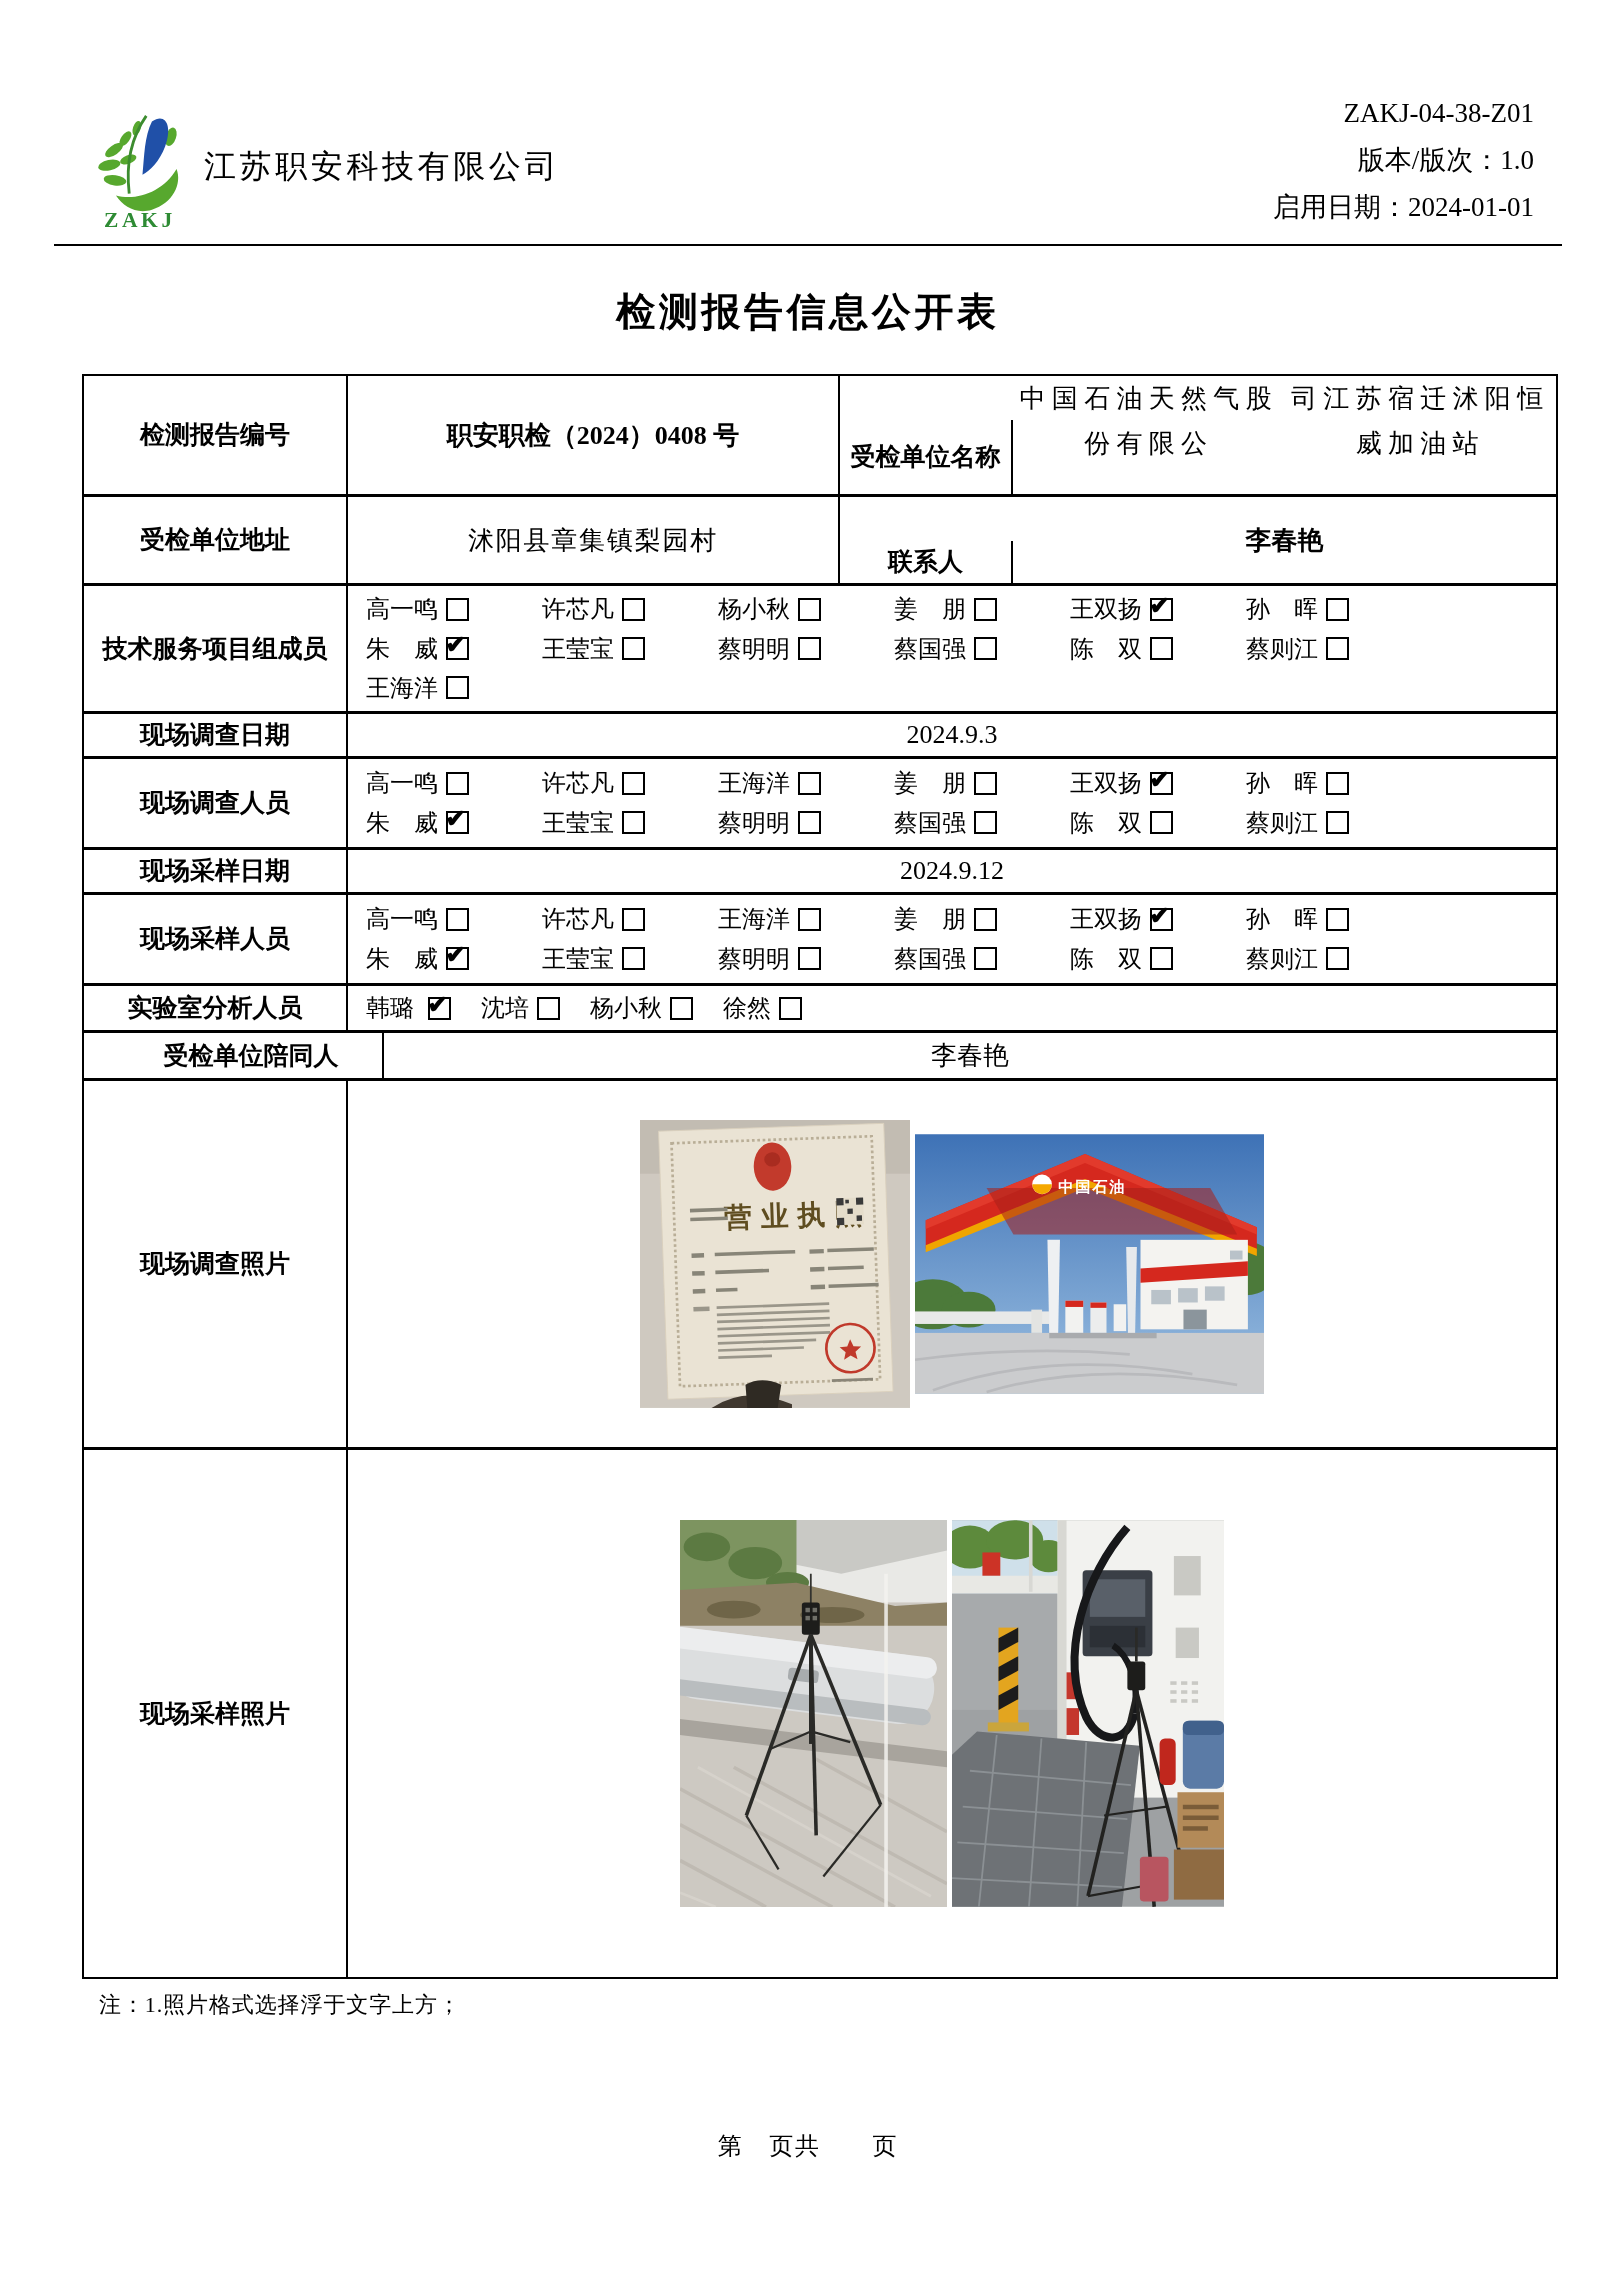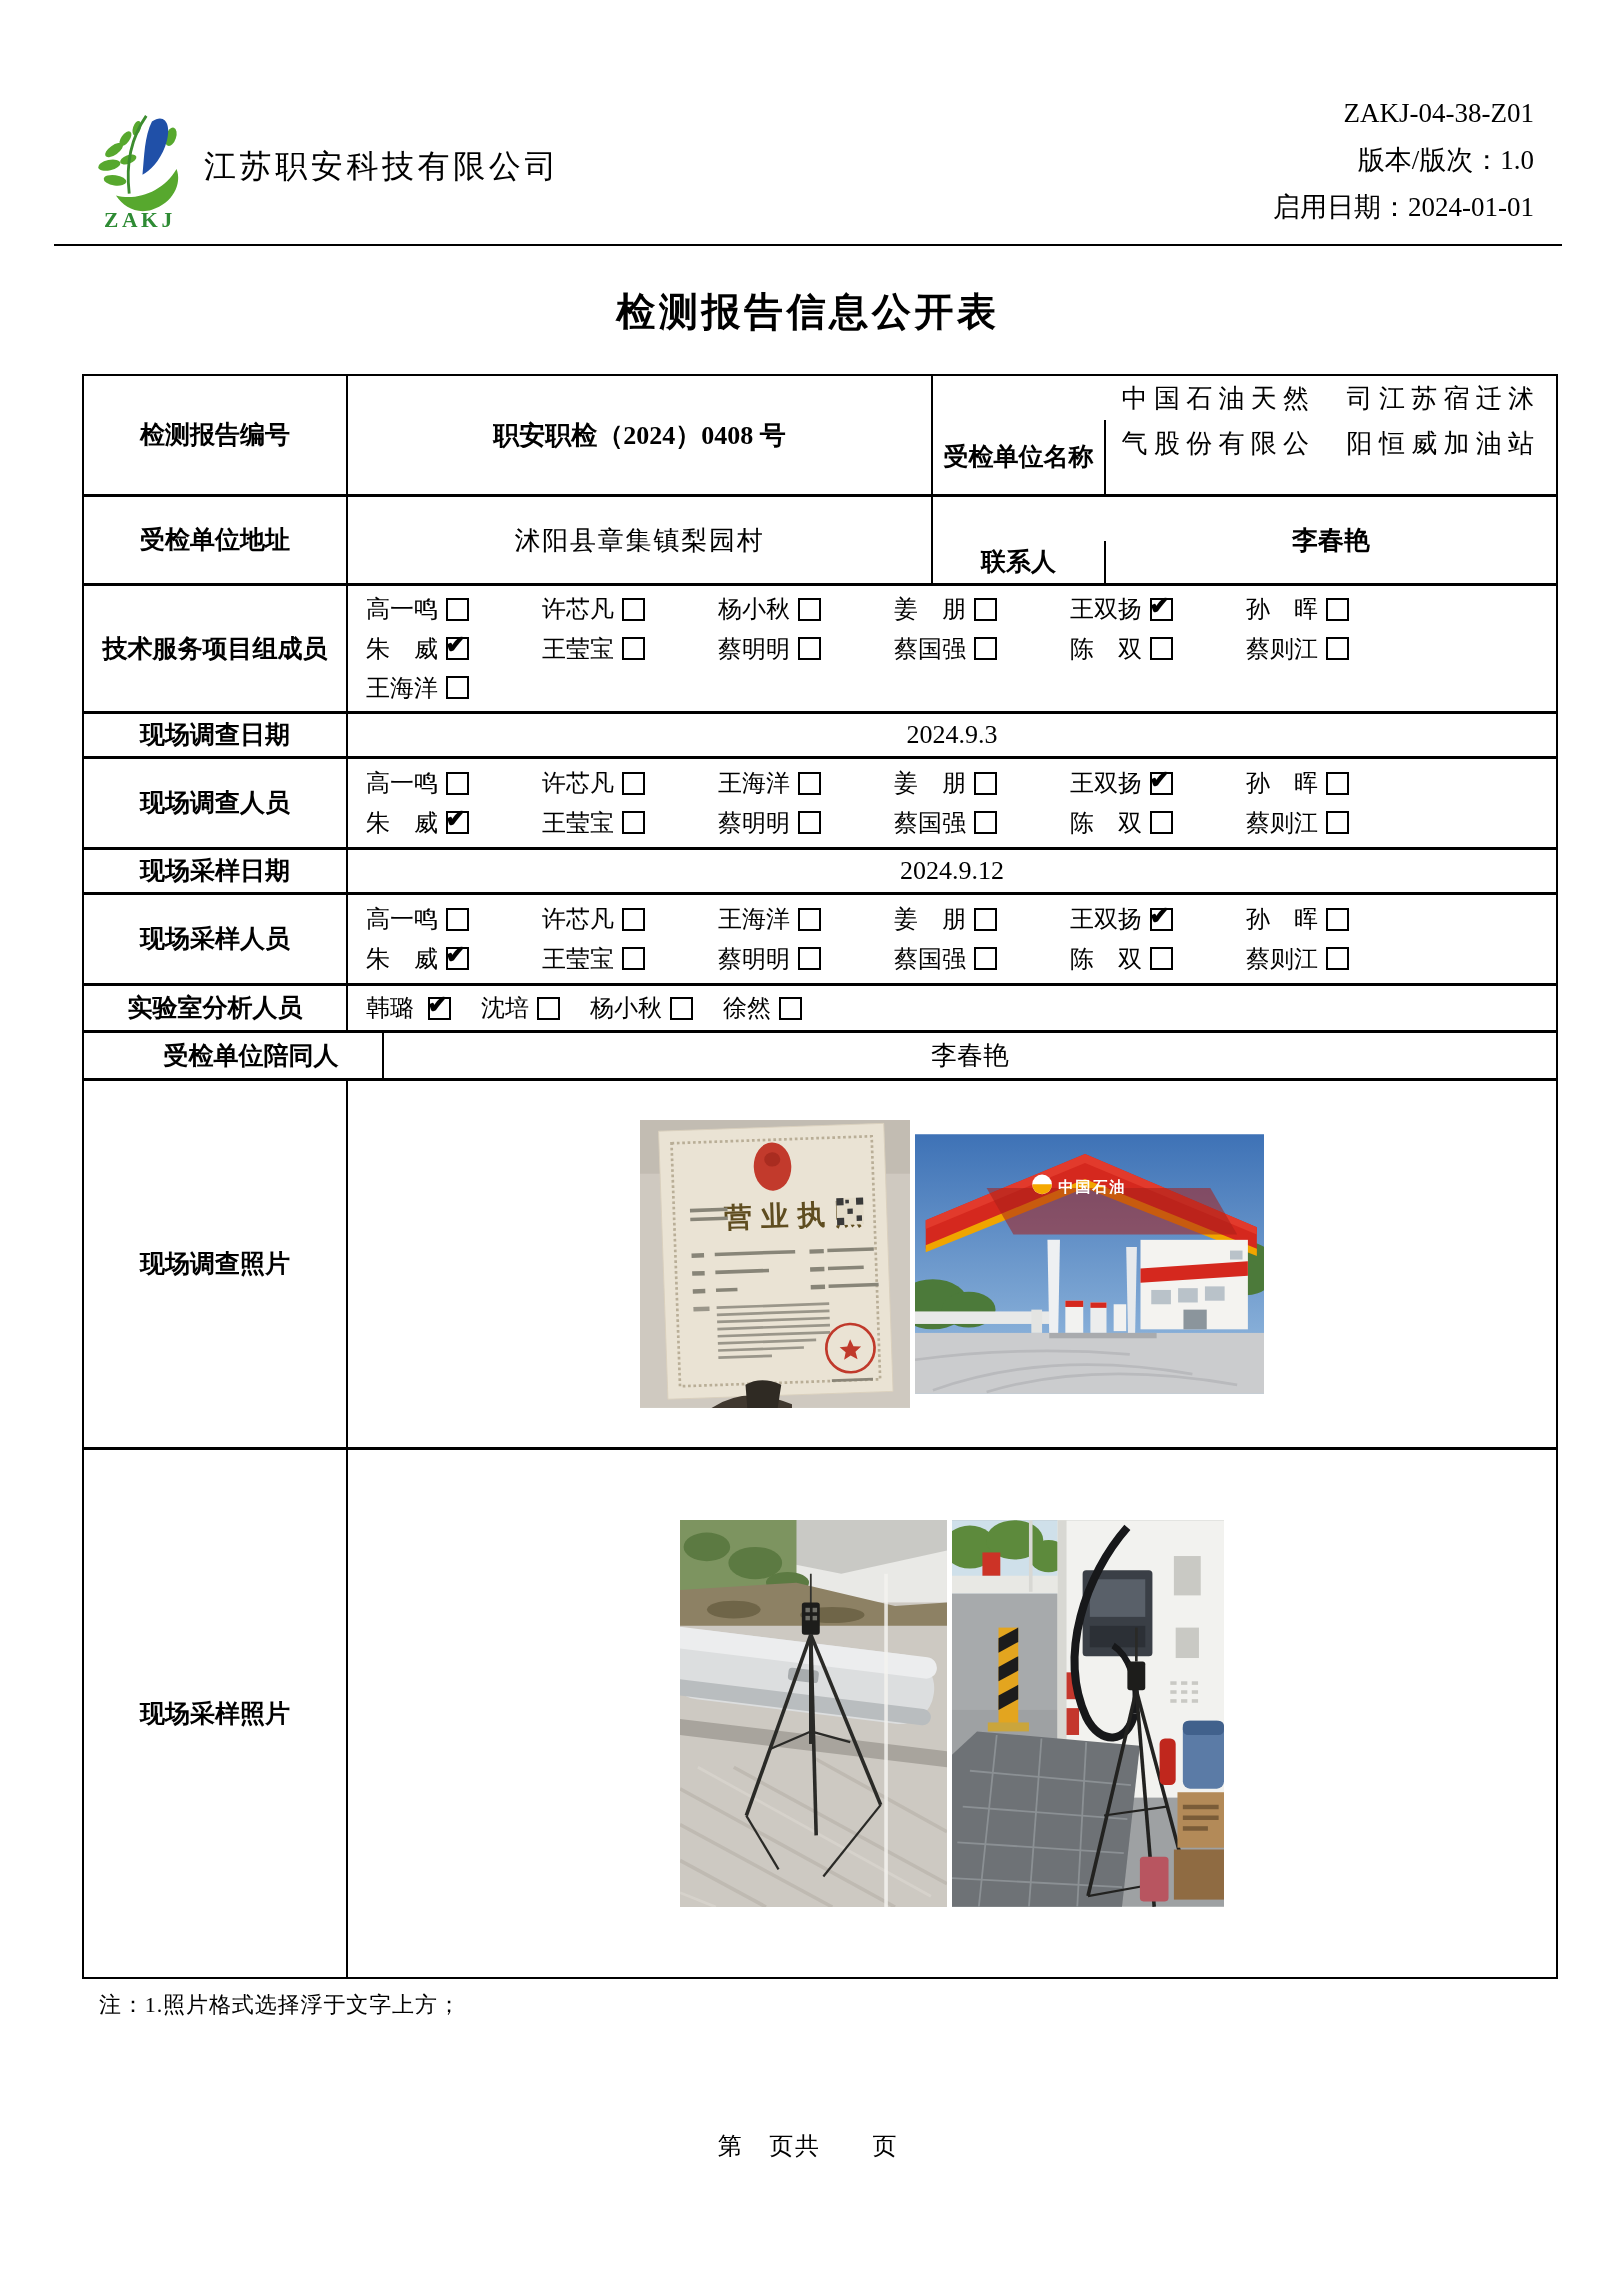--- a/index.html
+++ b/index.html
@@ -18,21 +18,21 @@
   
   .doc-table{position:absolute;left:82px;top:374px;width:1476px;border:2.7px solid #000;box-sizing:border-box;}
   .t-row{display:flex;border-bottom:3.6px solid #000;box-sizing:border-box;}
   .t-row:last-child{border-bottom:none;}
   .t-cell{border-right:2.7px solid #000;box-sizing:border-box;display:flex;
         align-items:center;justify-content:center;text-align:center;}
   .t-cell:last-child{border-right:none;}
   .lbl{font-weight:bold;font-size:25px;padding:1.8px 9px;line-height:36px;}
   .val{font-size:26px;}
   .w-label{width:264px;flex:0 0 auto;}
-  .w-c2{width:585px;flex:0 0 auto;}
+  .w-c2{width:492px;flex:0 0 auto;}
   .w-c3{width:173px;flex:0 0 auto;margin-top:44px;}
   .w-c4{flex:1 1 auto;}
   .r1{height:121px;} .r2{height:89px;} .r3{height:128px;} .r-date{height:45px;}
   .r-staff{height:91px;} .r-lab{height:47px;} .r-acc{height:48px;padding-left:36px;}
   .r-photo1{height:369px;} .r-photo2{height:527px;}
   .bold{font-weight:bold;}
   .unit-name{display:flex;flex-direction:row;justify-content:flex-start;height:100%;width:100%;}
   .unit-name div{font-size:26px;letter-spacing:6.3px;line-height:45px;}
   .addr{letter-spacing:1.8px;}
   

